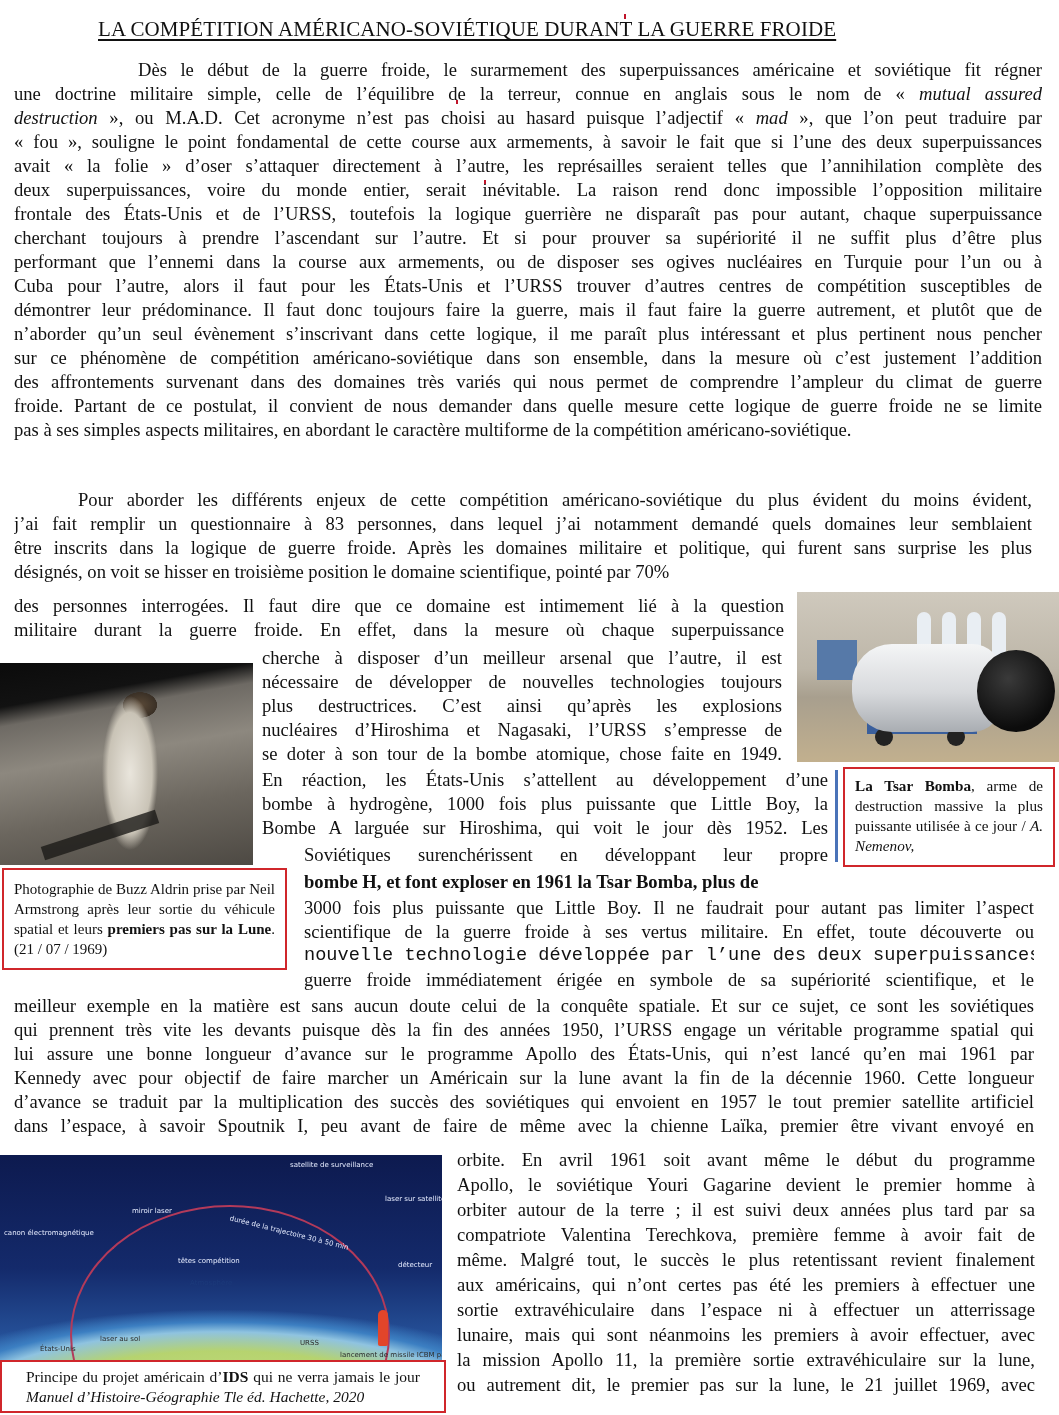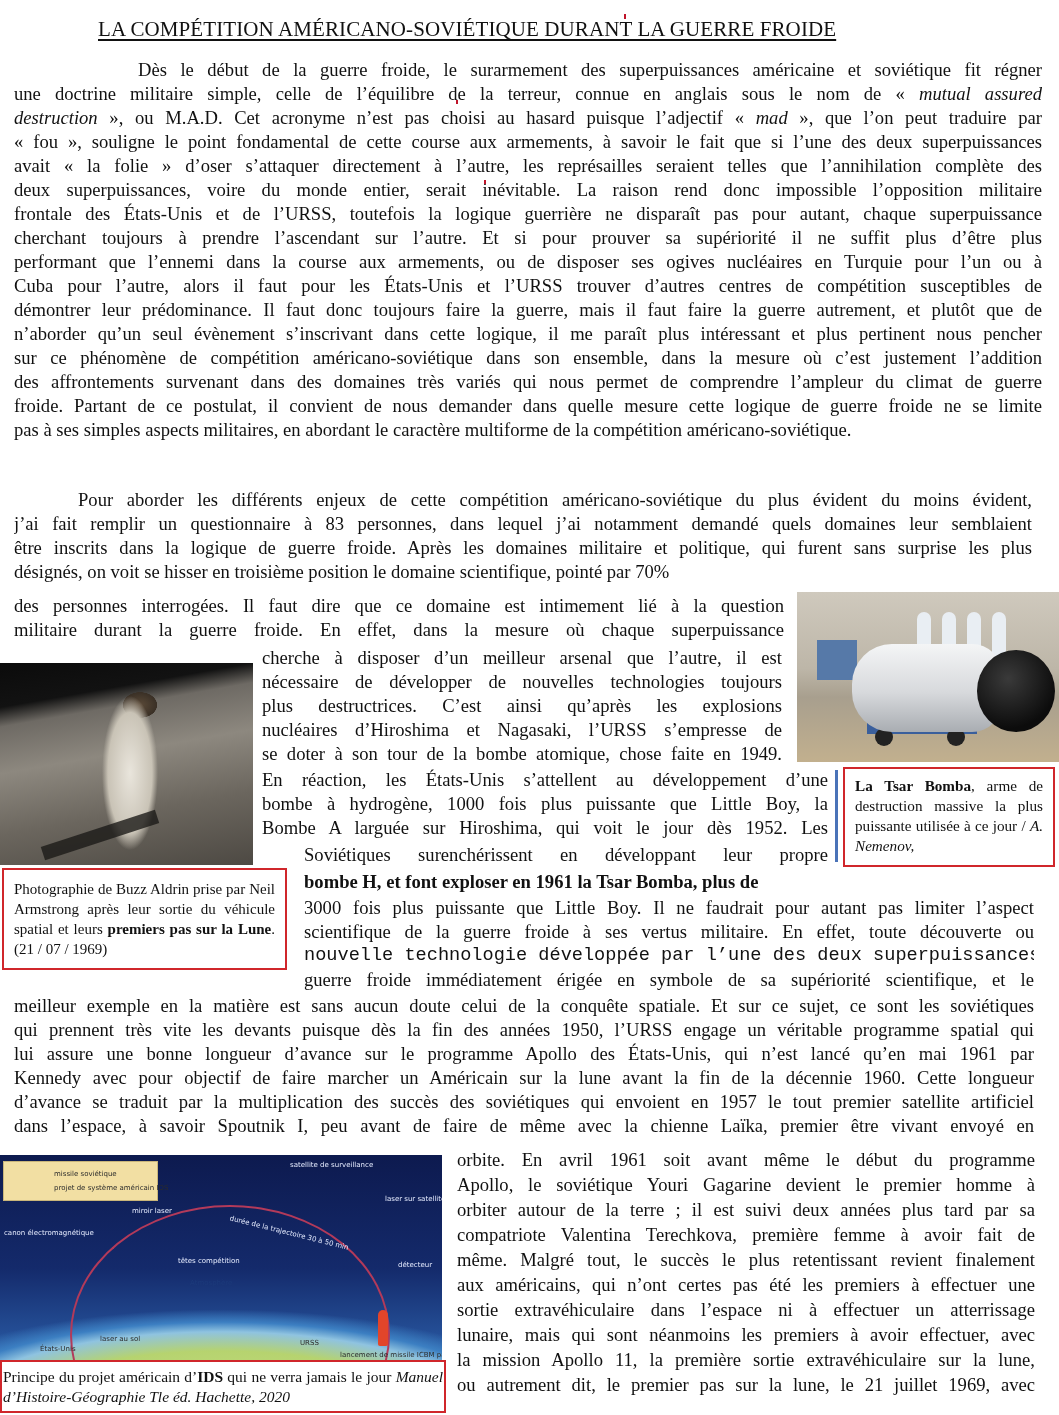--- a/index.html
+++ b/index.html
@@ -64,21 +64,21 @@
   .photo-ids .rocket { position:absolute; left:378px; top:155px; width:10px; height:36px; background:#e2452a; border-radius:5px 5px 2px 2px; }
 
   .caption {
     position: absolute; border: 2px solid #d0262b; background: #fff;
     font-family: "Liberation Serif", "DejaVu Serif", serif; color: #111;
     text-align: justify;
   }
   .caption.bomb { left: 843px; top: 767px; width: 212px; height: 100px; padding: 7px 10px; font-size: 15.2px; line-height: 20px; font-weight: bold; }
   .caption.bomb .reg { font-weight: normal; }
   .caption.moon { left: 2px; top: 868px; width: 285px; height: 102px; padding: 9px 10px; font-size: 15px; line-height: 20px; }
-  .caption.ids { left: 0; top: 1360px; width: 446px; height: 53px; padding: 5px 1px; font-size: 15.5px; line-height: 20px; }
+  .caption.ids { left: 0; top: 1360px; width: 446px; height: 53px; padding: 5px 24px; font-size: 15.5px; line-height: 20px; }
   .caption i { font-style: italic; }
   .caption b { font-weight: bold; }
 
   .blue-bar { position: absolute; left: 835px; top: 770px; width: 3px; height: 92px; background: #4a73b8; }
   .red-dot { position:absolute; width:2px; height:5px; background:#c0142a; }
 </style>
 </head>
 <body>
 
 <h1 class="title">LA COMPÉTITION AMÉRICANO-SOVIÉTIQUE DURANT LA GUERRE FROIDE</h1>
@@ -163,24 +163,20 @@
 
 <div class="figure photo-moon">
   <div class="shadow"></div>
 </div>
 <div class="caption moon">
   <span>Photographie de Buzz Aldrin prise par Neil Armstrong après leur sortie du véhicule spatial et leurs </span><b>premiers pas sur la Lune</b><span>. (21 / 07 / 1969)</span>
 </div>
 
 <div class="figure photo-ids">
   <div class="arc"></div>
-  <div class="legend">
-    <div class="lbl dark" style="left:50px;top:8px;">missile soviétique</div>
-    <div class="lbl dark" style="left:50px;top:22px;">projet de système américain IDS</div>
-  </div>
   <div class="lbl" style="left:290px;top:6px;">satellite de surveillance</div>
   <div class="lbl" style="left:385px;top:40px;">laser sur satellite</div>
   <div class="lbl" style="left:132px;top:52px;">miroir laser</div>
   <div class="lbl" style="left:4px;top:74px;">canon électromagnétique</div>
   <div class="lbl" style="left:228px;top:74px;transform:rotate(14deg);">durée de la trajectoire 30 à 50 min</div>
   <div class="lbl" style="left:178px;top:102px;">têtes compétition</div>
   <div class="lbl" style="left:190px;top:124px;color:#1c3a7a;">Atmosphère</div>
   <div class="lbl" style="left:398px;top:106px;">détecteur</div>
   <div class="lbl dark" style="left:100px;top:180px;">laser au sol</div>
   <div class="lbl dark" style="left:40px;top:190px;">États-Unis</div>

